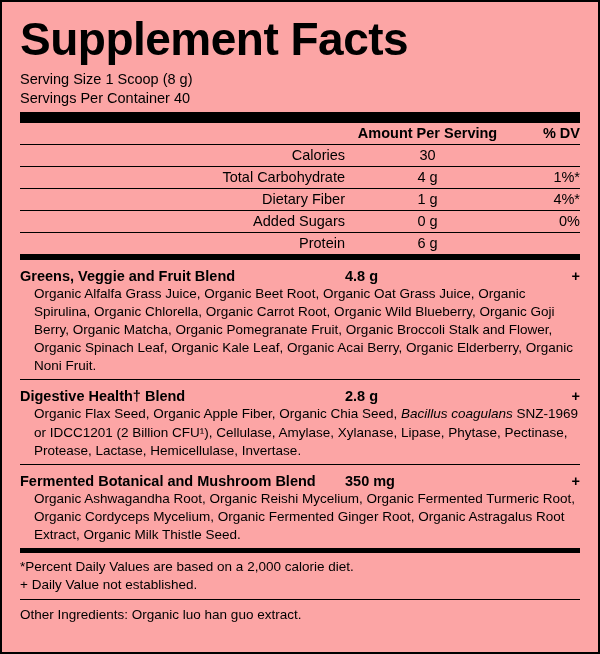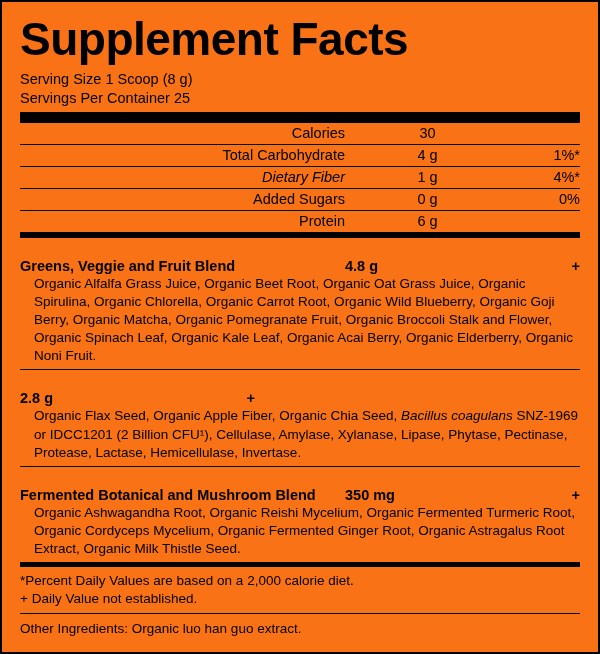--- a/index.html
+++ b/index.html
@@ -11,21 +11,21 @@
     font-family: "Liberation Sans", sans-serif;
     color: #000000;
     -webkit-font-smoothing: antialiased;
   }
   .panel {
     position: relative;
     width: 600px;
     height: 654px;
     box-sizing: border-box;
     border: 2px solid #000;
-    background: #f97316;
+    background: #fca5a5;
     overflow: hidden;
   }
   .inner {
     position: absolute;
     left: 18px;
     right: 18px;
     top: 14px;
     bottom: 6px;
   }
   .title {
@@ -66,25 +66,25 @@
   table.nutri tr.bordered td {
     border-bottom: 1px solid #000;
   }
   .col-name { text-align: right; }
   .col-amt  { text-align: center; width: 165px; }
   .col-dv   { text-align: right; width: 70px; }
   .hdr td {
     font-weight: bold;
     padding-bottom: 2px;
   }
-  .indent1 { padding-left: 18px !important; font-style: italic; }
+  .indent1 { padding-left: 18px !important; }
   .indent2 { padding-left: 36px !important; }
 
   .blend {
-    padding-top: 20px;
+    padding-top: 8px;
   }
   .blend-head {
     display: flex;
     align-items: baseline;
     font-size: 14.5px;
     font-weight: bold;
     padding-bottom: 1px;
   }
   .blend-head .bname { flex: 1 1 auto; text-align: left; }
   .blend-head .bamt { width: 165px; font-weight: bold; }
@@ -112,27 +112,32 @@
 </head>
 <body>
 
 <div class="panel">
   <div class="inner">
 
     <div class="title">Supplement Facts</div>
 
     <div class="serving">
       <div>Serving Size 1 Scoop (8 g)</div>
-      <div>Servings Per Container 25</div>
+      <div>Servings Per Container 40</div>
     </div>
 
     <div class="rule-thick"></div>
 
     <table class="nutri">
       <tbody>
+        <tr class="hdr bordered">
+          <td class="col-name"></td>
+          <td class="col-amt">Amount Per Serving</td>
+          <td class="col-dv">% DV</td>
+        </tr>
 
         <tr class="bordered">
           <td class="col-name">Calories</td>
           <td class="col-amt">30</td>
           <td class="col-dv"></td>
         </tr>
 
         <tr class="bordered">
           <td class="col-name">Total Carbohydrate</td>
           <td class="col-amt">4 g</td>
@@ -169,20 +174,21 @@
         <span class="bamt">4.8 g</span>
         <span class="bdv">+</span>
       </div>
       <div class="blend-body">Organic Alfalfa Grass Juice, Organic Beet Root, Organic Oat Grass Juice, Organic Spirulina, Organic Chlorella, Organic Carrot Root, Organic Wild Blueberry, Organic Goji Berry, Organic Matcha, Organic Pomegranate Fruit, Organic Broccoli Stalk and Flower, Organic Spinach Leaf, Organic Kale Leaf, Organic Acai Berry, Organic Elderberry, Organic Noni Fruit.</div>
     </div>
 
     <div class="sep-blend"></div>
 
     <div class="blend">
       <div class="blend-head">
+        <span class="bname">Digestive Health† Blend</span>
         <span class="bamt">2.8 g</span>
         <span class="bdv">+</span>
       </div>
       <div class="blend-body"><span>Organic Flax Seed, Organic Apple Fiber, Organic Chia Seed, </span><i>Bacillus coagulans</i><span> SNZ-1969 or IDCC1201 (2 Billion CFU¹), Cellulase, Amylase, Xylanase, Lipase, Phytase, Pectinase, Protease, Lactase, Hemicellulase, Invertase.</span></div>
     </div>
 
     <div class="sep-blend"></div>
 
     <div class="blend">
       <div class="blend-head">

